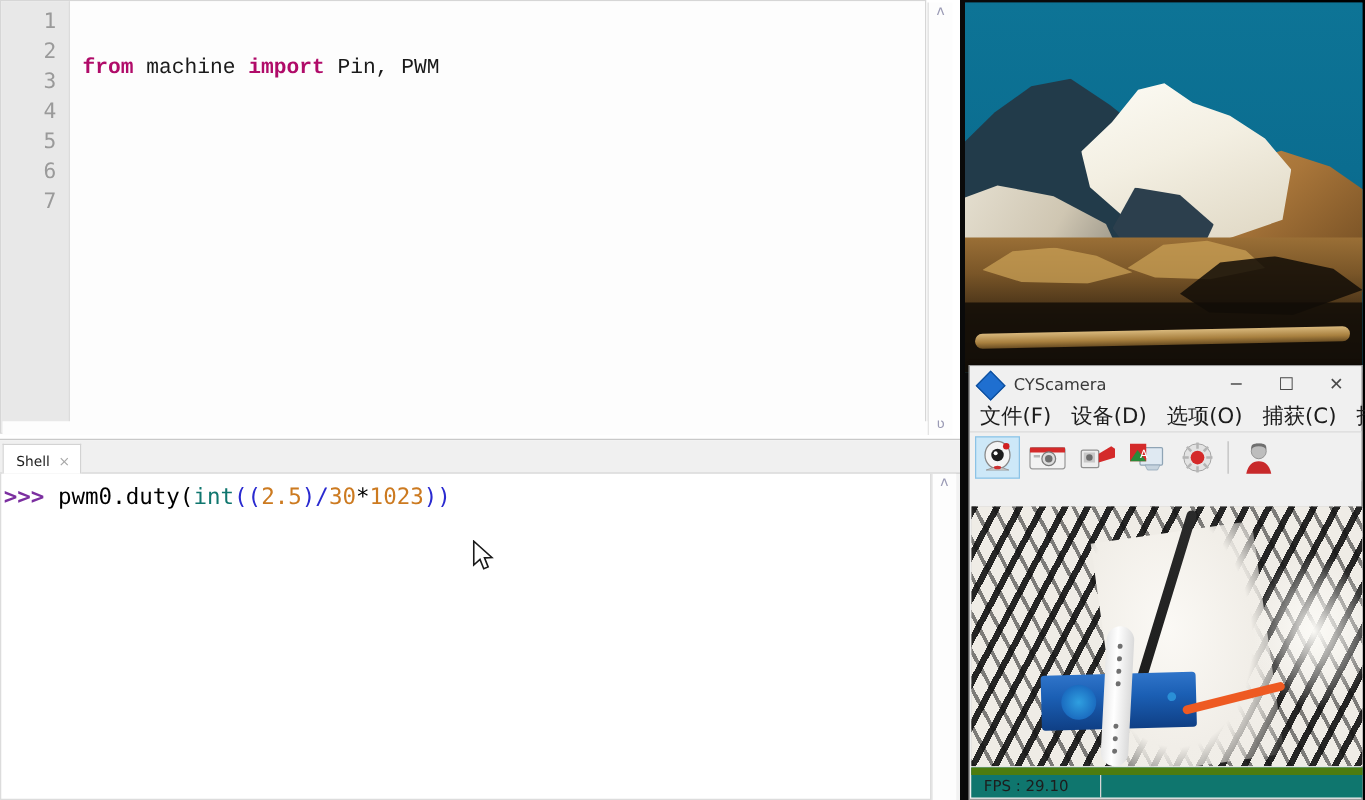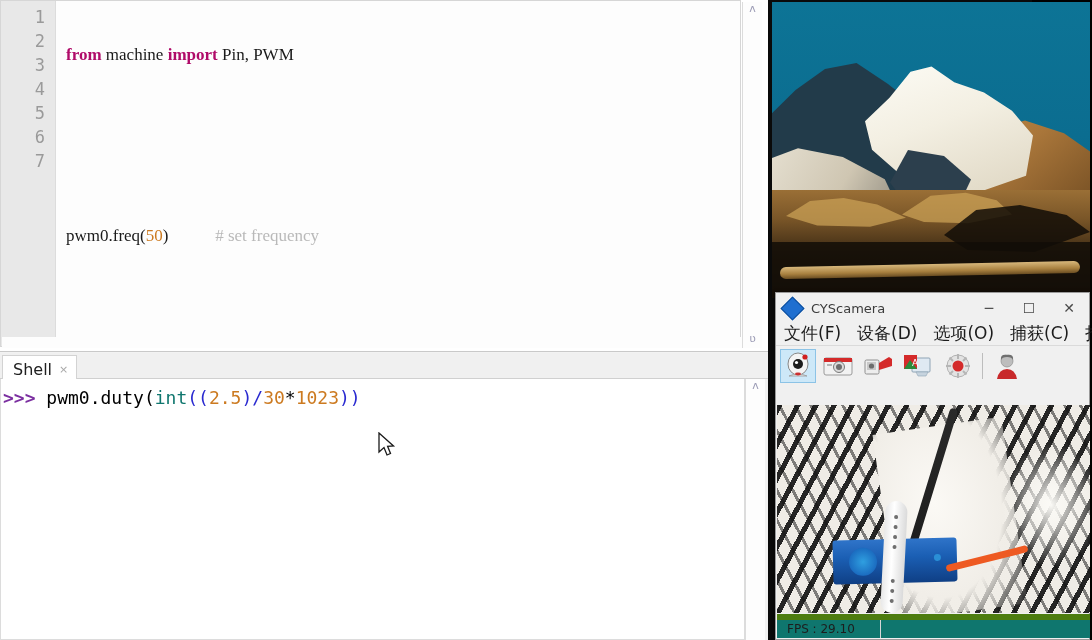--- a/index.html
+++ b/index.html
@@ -46,21 +46,21 @@
     padding-right: 10px;
   }
   #code {
     flex: 1 1 auto;
     padding: 4px 0 0 10px;
     background: #fdfdfd;
     overflow: hidden;
     white-space: pre;
   }
   .cl {
-    font-family: Liberation Serif, serif;
+    font-family: Liberation Mono, monospace;
     font-size: 17px; line-height: 24px;
     color: #1a1a1a;
     white-space: pre;
     height: 24px;
   }
   .kw   { color: #b00b69; font-weight: bold; }
   .num  { color: #cc7a20; }
   .bi   { color: #0f766e; }
   .cmt  { color: #b9b9b9; }
 
@@ -103,21 +103,21 @@
     position: absolute; left: 2px; top: 2px;
     height: 24px;
     padding: 3px 8px 0 10px;
     background: #ffffff;
     border: 1px solid #d3d3d3;
     border-bottom: none;
     display: flex; align-items: center; gap: 7px;
   }
   #shell-tab-label {
     font-family: "DejaVu Sans", sans-serif;
-    font-size: 16px; color: #202020;
+    font-size: 11px; color: #202020;
   }
   #shell-tab-close {
     font-family: "DejaVu Sans", sans-serif;
     font-size: 11px; color: #a8a8a8;
   }
   #shell-body {
     position: absolute; left: 0; top: 26px;
     width: 745px; height: 261px;
     background: #ffffff;
     border: 1px solid #dcdcdc; border-top: none;
@@ -373,21 +373,20 @@
           <div class="ln">6</div>
           <div class="ln">7</div>
         </div>
 
         <div id="code">
           <div class="cl"><span class="kw">from</span><span> machine </span><span class="kw">import</span><span> Pin, PWM</span></div>
 
           <div class="cl">&nbsp;</div>
 
 
-          <div class="cl"><span>pwm0.freq(</span><span class="num">50</span><span>)</span><span>           </span><span class="cmt"># set frequency</span></div>
 
           
 
           
 
           
         </div>
 
         <div class="vscroll" id="editor-vscroll">
           <div class="arrow">ʌ</div>

